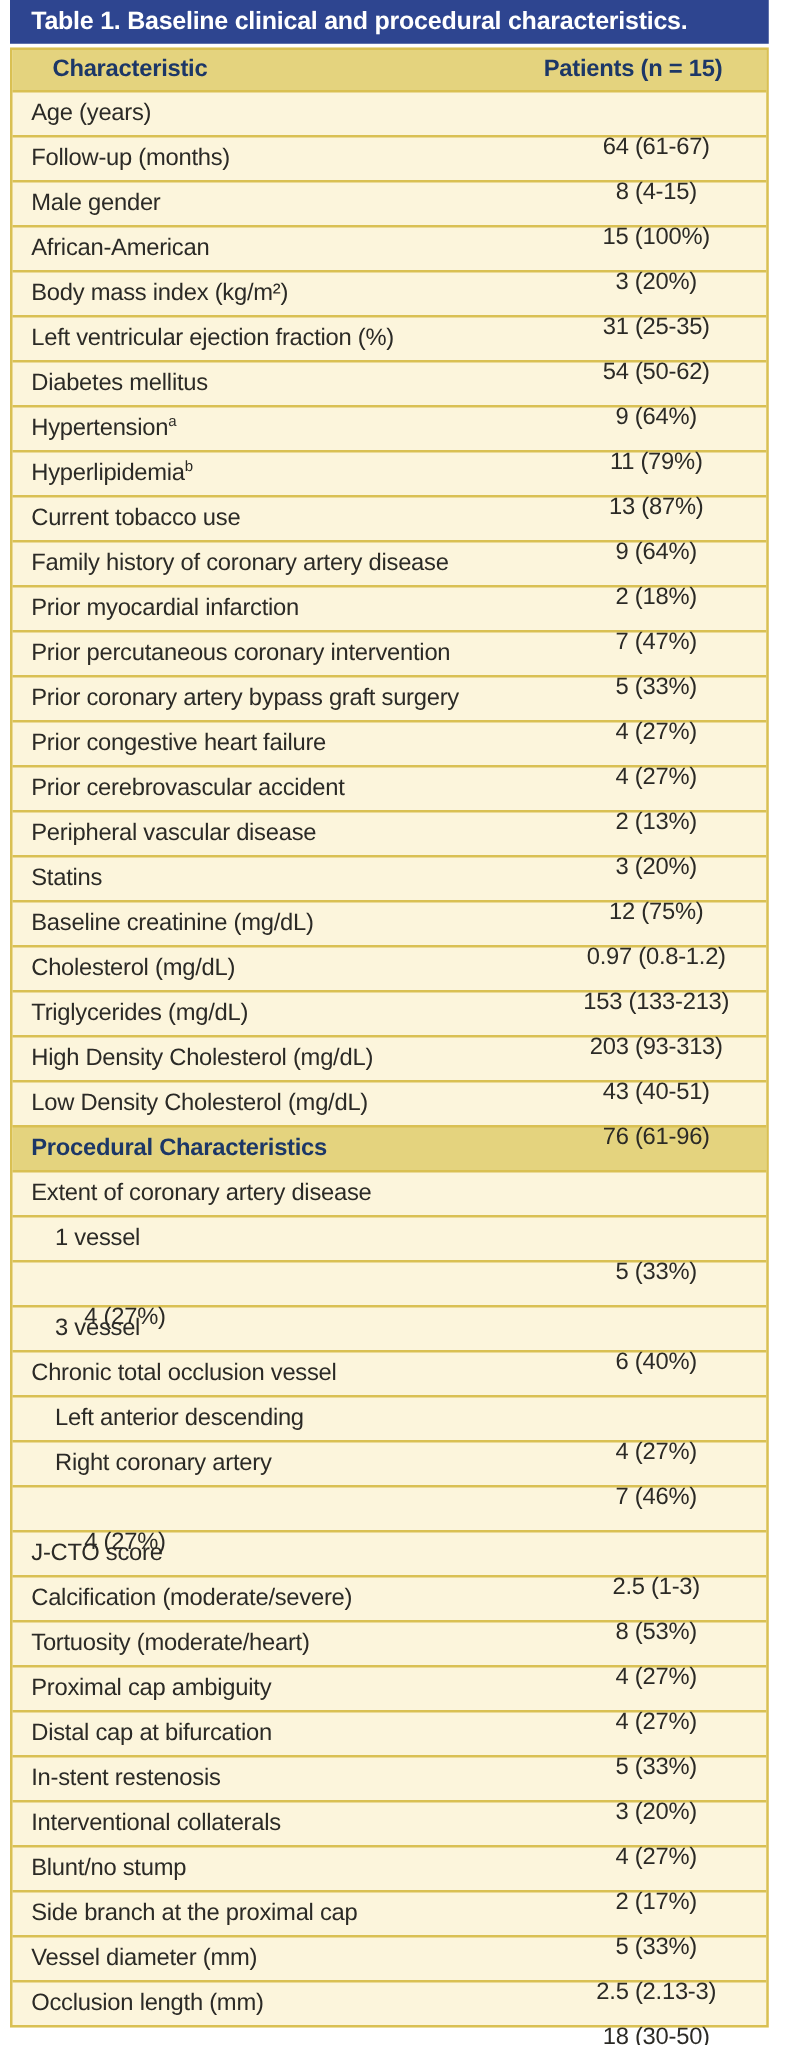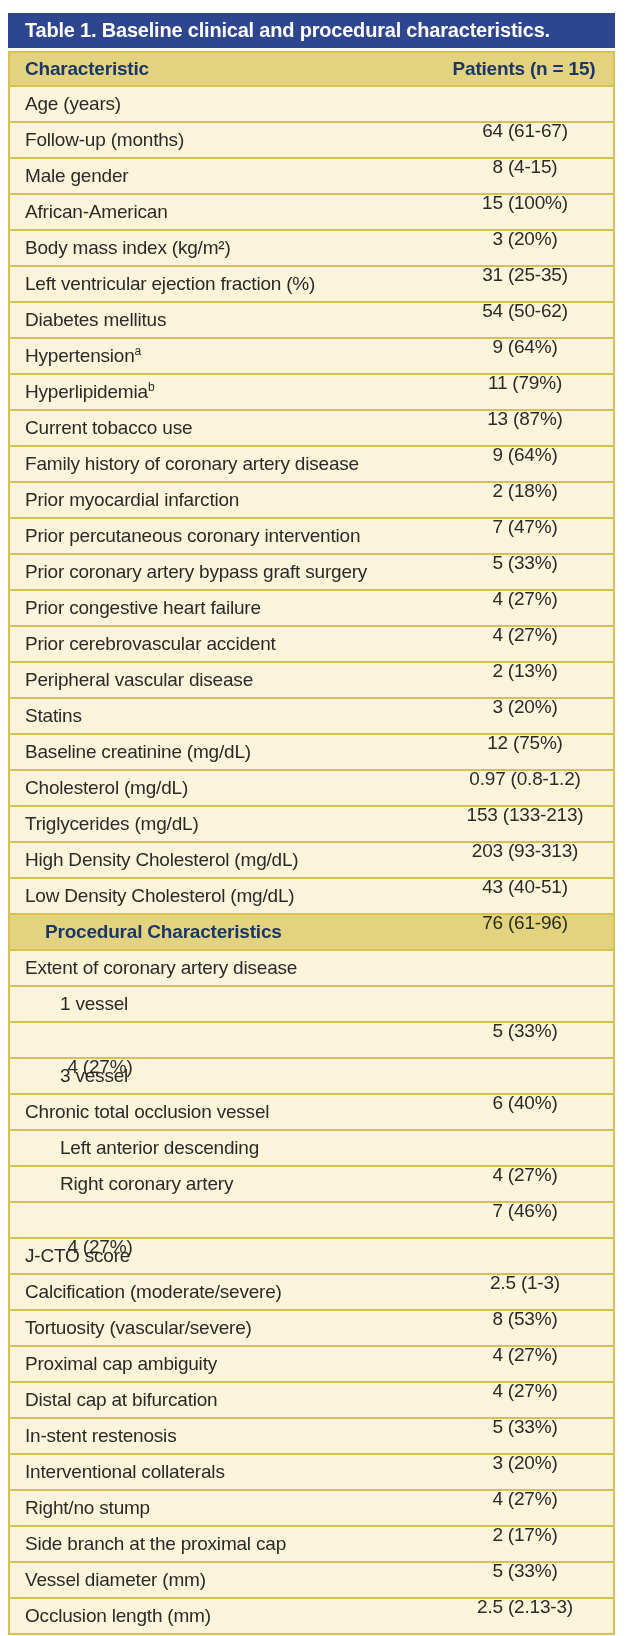--- a/index.html
+++ b/index.html
@@ -9,48 +9,48 @@
     --gold:#d9c053;
     --navy:#1c3767;
     --ink:#2b2a26;
   }
   html,body{margin:0;padding:0;}
   body{
     width:628px;height:1636px;position:relative;background:#ffffff;
     font-family:"Liberation Sans","DejaVu Sans",sans-serif;
     -webkit-font-smoothing:antialiased;
   }
-  .tbl{position:absolute;left:8px;top:13px;width:607px;}
+  .tbl{position:absolute;left:8px;top:0;width:607px;}
   .title-bar{
     background:var(--blue);color:#ffffff;height:35px;
     display:flex;align-items:center;padding-left:17px;box-sizing:border-box;
     font-size:20px;font-weight:700;letter-spacing:-0.2px;
   }
   .body-wrap{
     margin-top:3px;border:2px solid var(--gold);background:var(--cream);
   }
   .hdr-row{
     display:flex;align-items:center;background:var(--tan);height:32px;
     color:var(--navy);font-weight:700;font-size:19px;letter-spacing:-0.2px;
   }
-  .hdr-label{flex:1;padding-left:15px;}
-  .hdr-value{width:178px;text-align:center;}
+  .hdr-label{flex:1;padding-left:32px;}
+  .hdr-value{width:178px;}
   .row{
     display:flex;height:34px;border-top:2px solid var(--gold);
     font-size:19px;color:var(--ink);letter-spacing:-0.2px;
   }
   .row .label{flex:1;display:flex;align-items:flex-start;padding-left:15px;flex-direction:column;justify-content:center;}
   .row .label .lbl-line{display:block;}
-  .row .label.indent{padding-left:50px;}
+  .row .label.indent{padding-left:34px;}
   .row .value{
     width:176px;border-left:2px solid var(--gold);
     display:flex;align-items:center;justify-content:center;margin-top:44px;
   }
   .row.section{
-    background:var(--tan);color:var(--navy);font-weight:700;padding-left:20px;
+    background:var(--tan);color:var(--navy);font-weight:700;
   }
   sup{font-size:12px;line-height:0;vertical-align:super;}
 </style>
 </head>
 <body>
 
 <div class="tbl">
   <div class="title-bar">
     <span>Table 1. Baseline clinical and procedural characteristics.</span>
   </div>
@@ -252,21 +252,21 @@
           <div class="value">2.5 (1-3)</div>
         </div>
         <div class="row">
           <div class="label">
             <span class="lbl-line">Calcification (moderate/severe)</span>
           </div>
           <div class="value">8 (53%)</div>
         </div>
         <div class="row">
           <div class="label">
-            <span class="lbl-line">Tortuosity (vascular/severe)</span>
+            <span class="lbl-line">Tortuosity (moderate/heart)</span>
           </div>
           <div class="value">4 (27%)</div>
         </div>
         <div class="row">
           <div class="label">
             <span class="lbl-line">Proximal cap ambiguity</span>
           </div>
           <div class="value">4 (27%)</div>
         </div>
         <div class="row">
@@ -282,21 +282,21 @@
           <div class="value">3 (20%)</div>
         </div>
         <div class="row">
           <div class="label">
             <span class="lbl-line">Interventional collaterals</span>
           </div>
           <div class="value">4 (27%)</div>
         </div>
         <div class="row">
           <div class="label">
-            <span class="lbl-line">Right/no stump</span>
+            <span class="lbl-line">Blunt/no stump</span>
           </div>
           <div class="value">2 (17%)</div>
         </div>
         <div class="row">
           <div class="label">
             <span class="lbl-line">Side branch at the proximal cap</span>
           </div>
           <div class="value">5 (33%)</div>
         </div>
         <div class="row">

